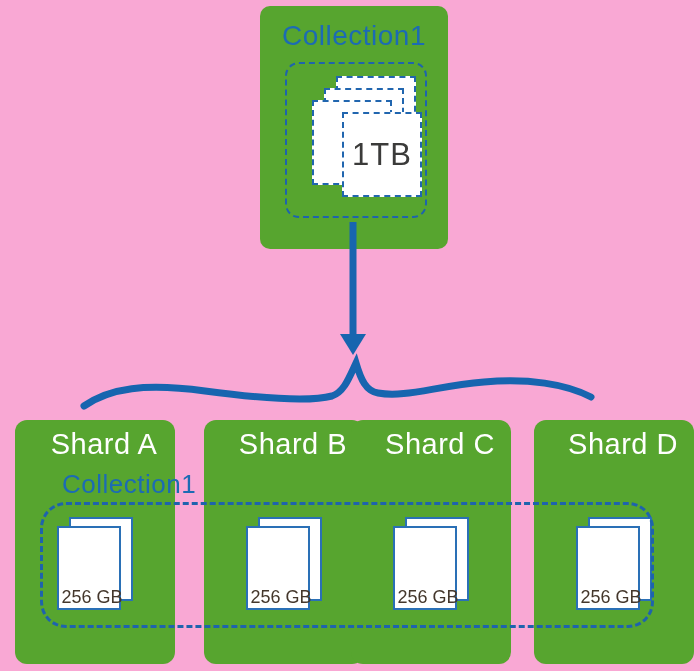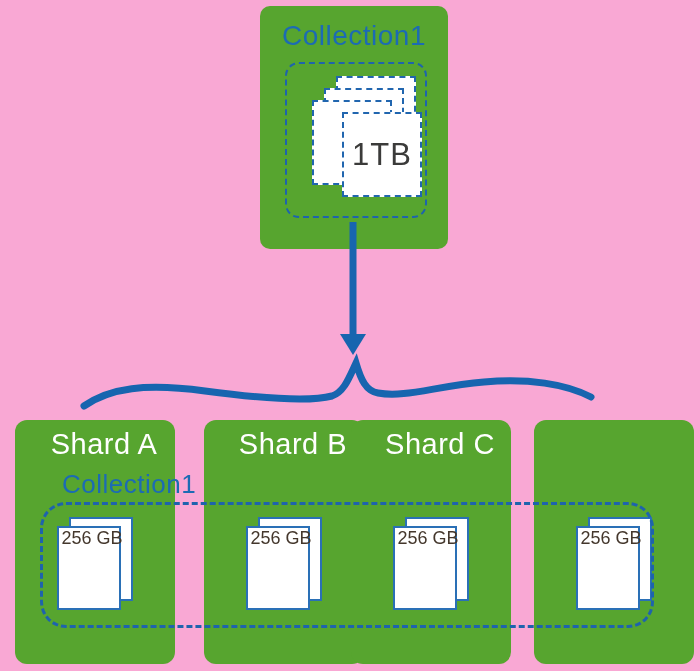--- a/index.html
+++ b/index.html
@@ -95,21 +95,21 @@
     width: 76px; height: 93px;
   }
   .spage {
     position: absolute;
     width: 64px; height: 84px;
     background: #ffffff;
     border: 2px solid #2A70B6;
   }
   .spage.back { left: 12px; top: 0; }
   .spage.front { left: 0; top: 9px;
-    display: flex; align-items: flex-start; justify-content: center; padding-left: 6px; }
+    display: flex; align-items: flex-end; justify-content: center; padding-left: 6px; }
   .spage.front span {
     font-size: 18px;
     color: #44372C;
     white-space: nowrap;
   }
 
   .dashed-region {
     position: absolute;
     left: 40px; top: 502px;
     width: 614px; height: 126px;
@@ -182,20 +182,21 @@
     <div class="shard-title">Shard C</div>
     <div class="doc-pair">
       <div class="spage back"></div>
       <div class="spage front">
         <span>256 GB</span>
       </div>
     </div>
   </div>
 
   <div class="shard s3">
+    <div class="shard-title">Shard D</div>
     <div class="doc-pair">
       <div class="spage back"></div>
       <div class="spage front">
         <span>256 GB</span>
       </div>
     </div>
   </div>
 
   <div class="dashed-region"></div>
   <div class="collection-label">Collection1</div>

